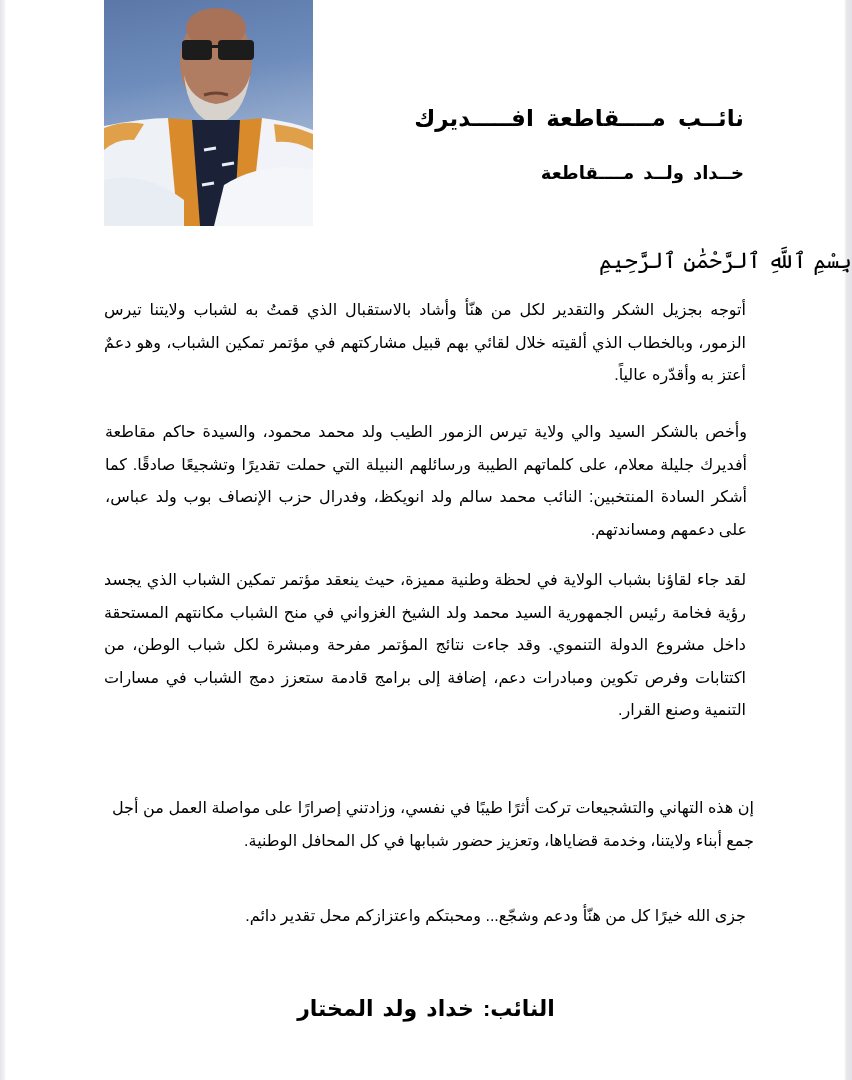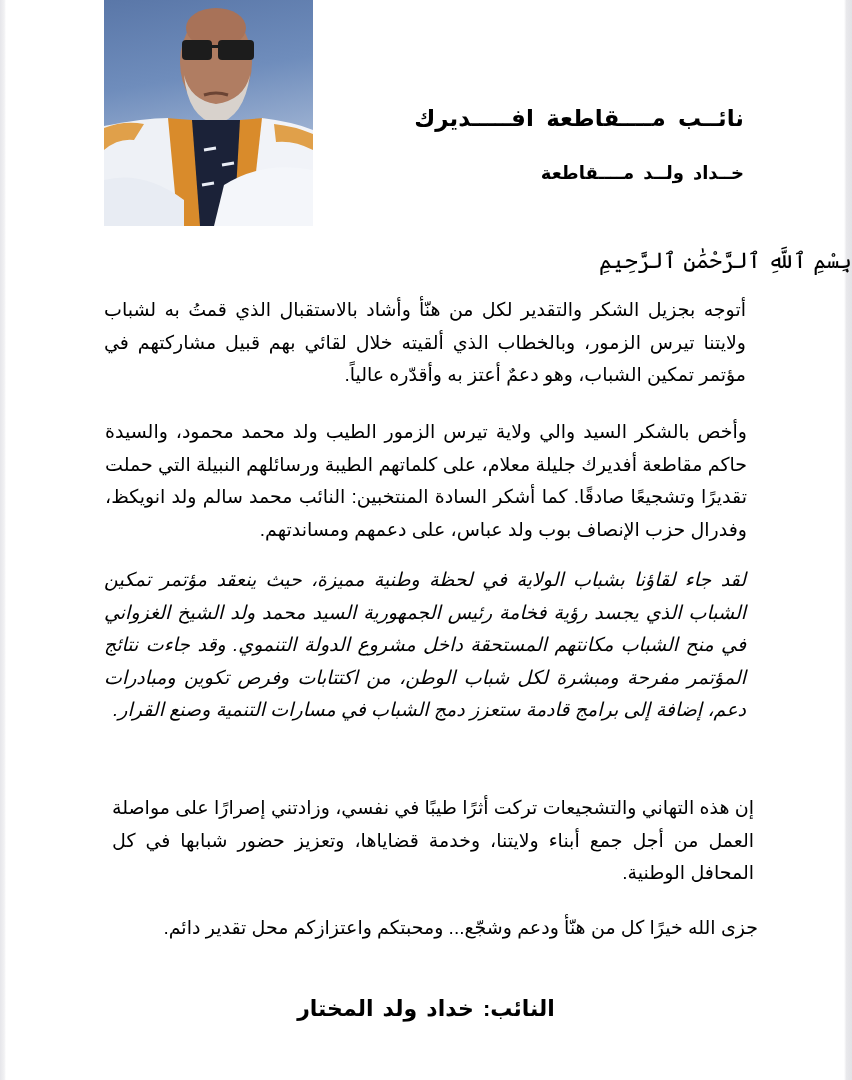--- a/index.html
+++ b/index.html
@@ -59,26 +59,26 @@
       font-size: 22px;
       line-height: 34px;
     }
     .body-text {
       position: absolute;
       left: 104px;
       width: 642px;
       direction: rtl;
       text-align: justify;
       text-align-last: right;
-      font-size: 19px;
+      font-size: 16px;
       line-height: 32.5px;
     }
     .p1 { top: 294px; }
     .p2 { top: 415px; }
-    .p3 { top: 564px; font-style: italic; }
+    .p3 { top: 564px; }
     .p4 { top: 784px; }
     .p5 { top: 900px; }
     .signature {
       position: absolute;
       left: 0; width: 852px; top: 996px;
       text-align: center;
       direction: rtl;
       font-size: 22px;
       font-weight: bold;
       word-spacing: 3px;
@@ -121,15 +121,15 @@
 
 <div class="header-title">نائــب مــــقاطعة افـــــديرك</div>
 <div class="header-name">خــداد ولــد مــــقاطعة</div>
 
 <div class="basmala">بِسْمِ ٱللَّهِ ٱلرَّحْمَٰنِ ٱلرَّحِيمِ</div>
 
 <p class="body-text p1" style="margin:0">أتوجه بجزيل الشكر والتقدير لكل من هنّأ وأشاد بالاستقبال الذي قمتُ به لشباب ولايتنا تيرس الزمور، وبالخطاب الذي ألقيته خلال لقائي بهم قبيل مشاركتهم في مؤتمر تمكين الشباب، وهو دعمٌ أعتز به وأقدّره عالياً.</p>
 <p class="body-text p2" style="margin:1px">وأخص بالشكر السيد والي ولاية تيرس الزمور الطيب ولد محمد محمود، والسيدة حاكم مقاطعة أفديرك جليلة معلام، على كلماتهم الطيبة ورسائلهم النبيلة التي حملت تقديرًا وتشجيعًا صادقًا. كما أشكر السادة المنتخبين: النائب محمد سالم ولد انويكظ، وفدرال حزب الإنصاف بوب ولد عباس، على دعمهم ومساندتهم.</p>
 <p class="body-text p3" style="margin:0">لقد جاء لقاؤنا بشباب الولاية في لحظة وطنية مميزة، حيث ينعقد مؤتمر تمكين الشباب الذي يجسد رؤية فخامة رئيس الجمهورية السيد محمد ولد الشيخ الغزواني في منح الشباب مكانتهم المستحقة داخل مشروع الدولة التنموي. وقد جاءت نتائج المؤتمر مفرحة ومبشرة لكل شباب الوطن، من اكتتابات وفرص تكوين ومبادرات دعم، إضافة إلى برامج قادمة ستعزز دمج الشباب في مسارات التنمية وصنع القرار.</p>
 <p class="body-text p4" style="margin:8px">إن هذه التهاني والتشجيعات تركت أثرًا طيبًا في نفسي، وزادتني إصرارًا على مواصلة العمل من أجل جمع أبناء ولايتنا، وخدمة قضاياها، وتعزيز حضور شبابها في كل المحافل الوطنية.</p>
-<p class="body-text p5" style="margin:12px">جزى الله خيرًا كل من هنّأ ودعم وشجّع... ومحبتكم واعتزازكم محل تقدير دائم.</p>
+<p class="body-text p5" style="margin:0">جزى الله خيرًا كل من هنّأ ودعم وشجّع... ومحبتكم واعتزازكم محل تقدير دائم.</p>
 
 <div class="signature">النائب: خداد ولد المختار</div>
 
 </body></html>

